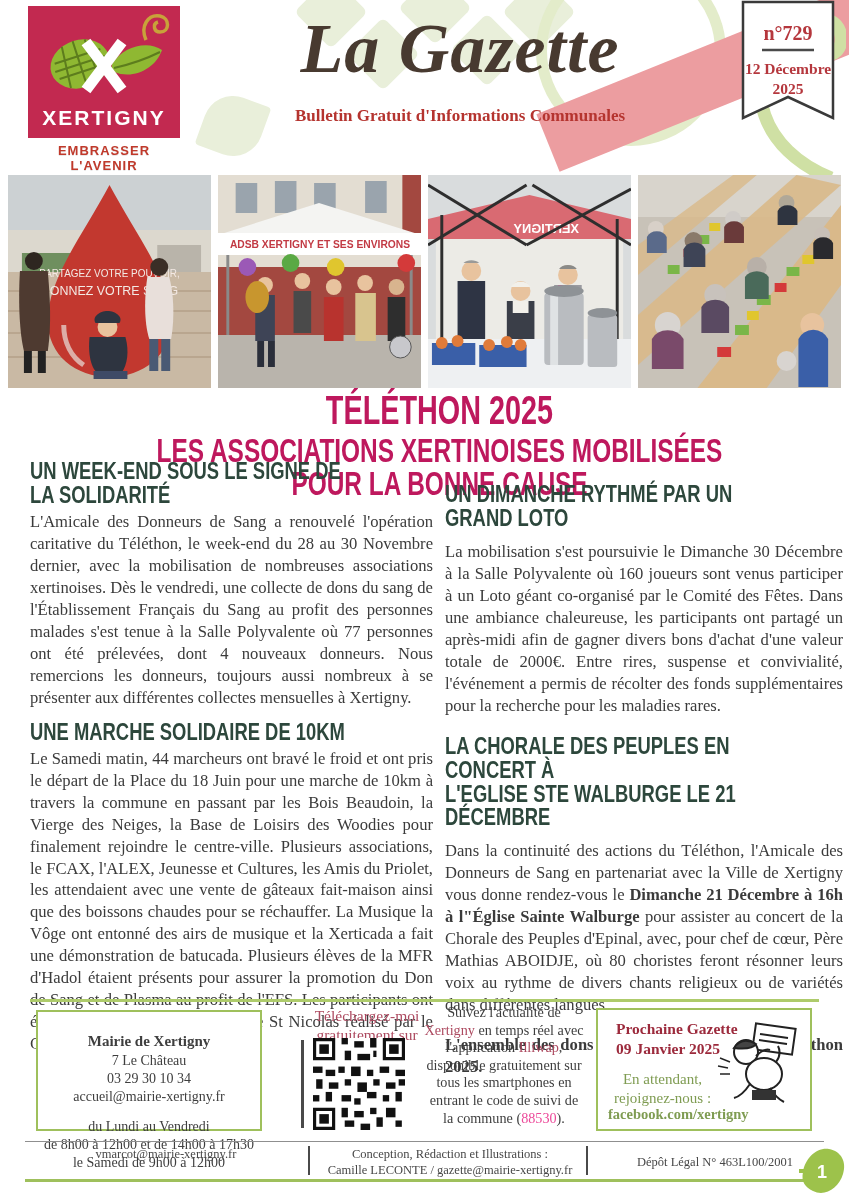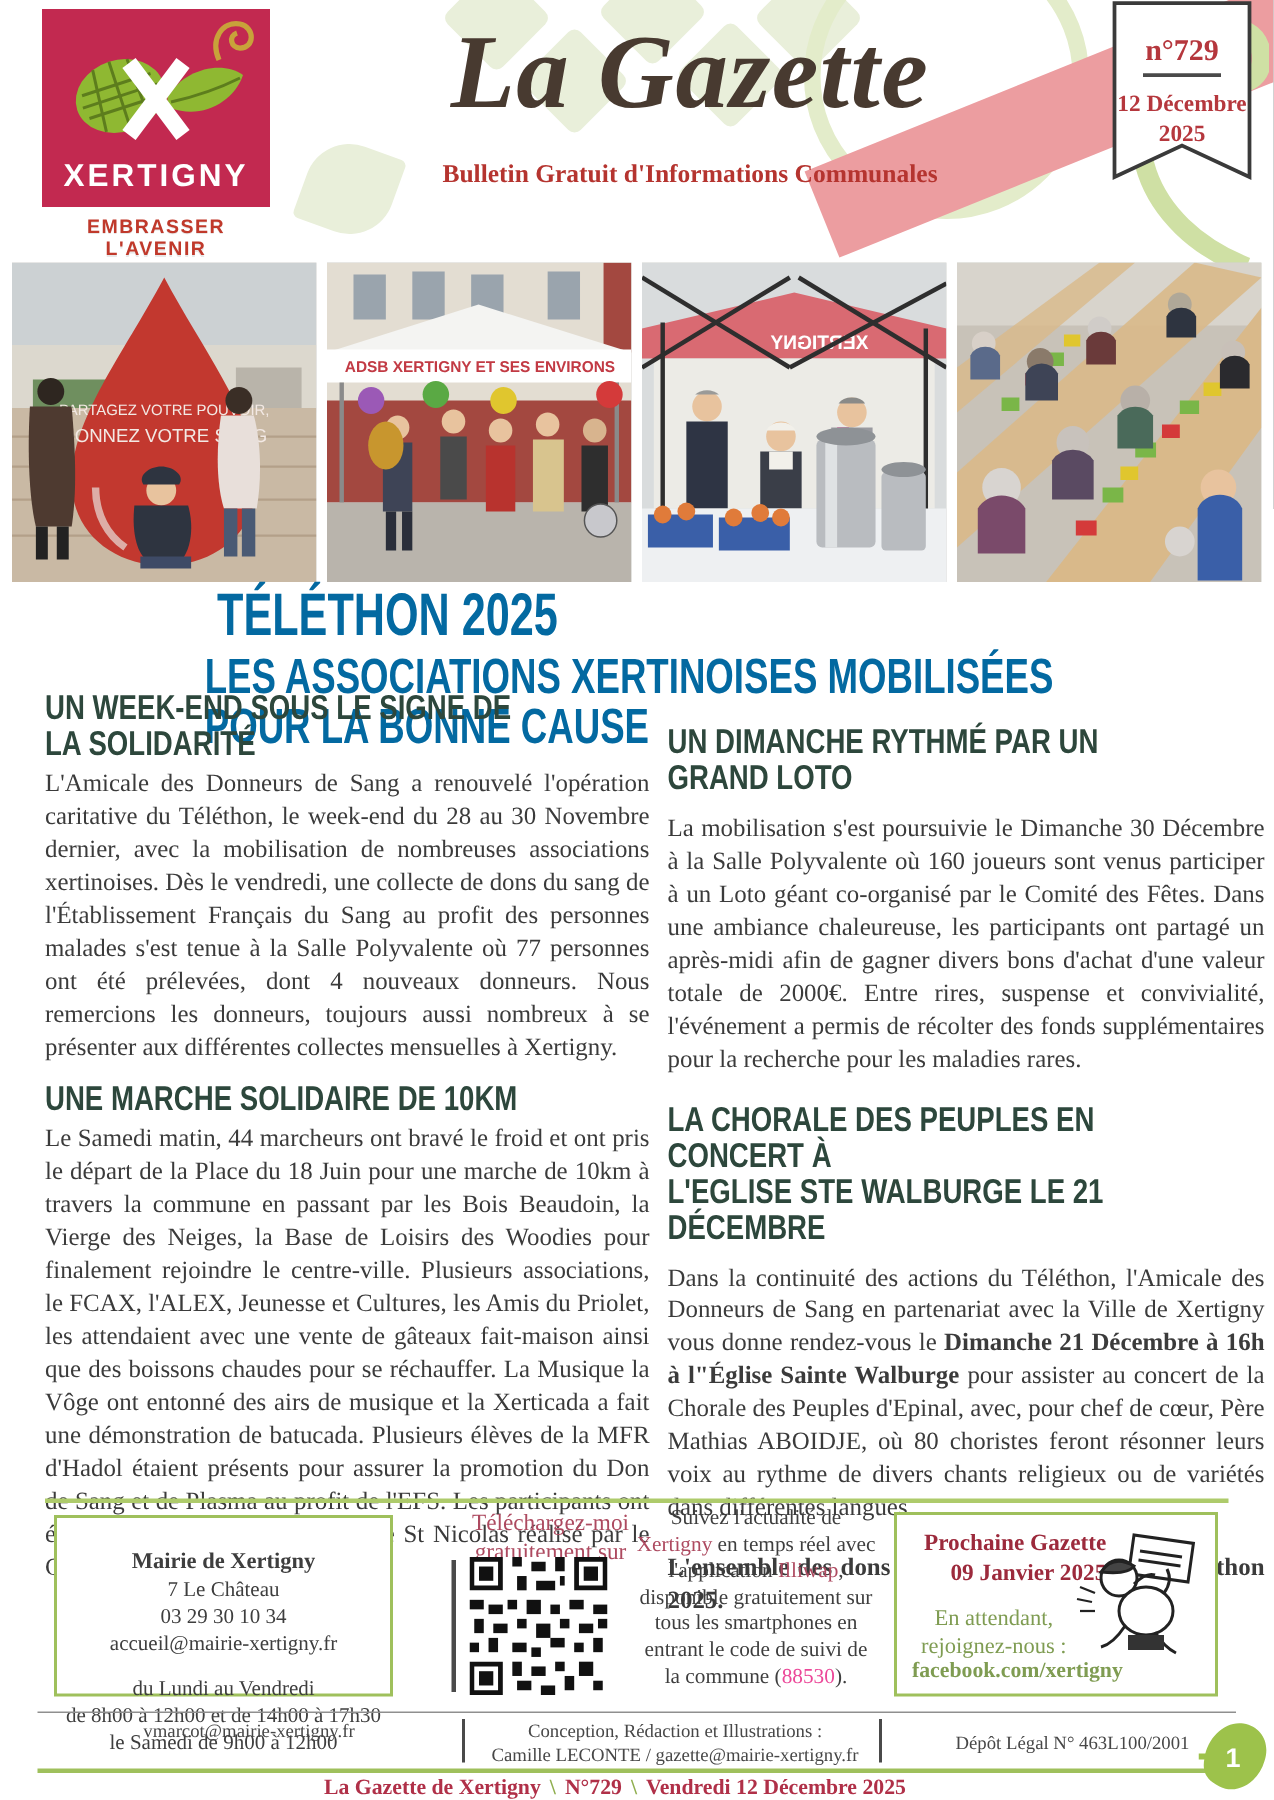--- a/index.html
+++ b/index.html
@@ -25,21 +25,21 @@
 
   .ribbon { position:absolute; left:740px; top:0; width:96px; height:122px; }
   .ribbon text { font-family:"Liberation Serif", serif; font-weight:700; fill:#b5373d; }
 
   
   .photos { position:absolute; left:8px; top:175px; width:833px; height:213px; display:flex; gap:7px; }
   .photo { flex:1 1 0; height:213px; overflow:hidden; background:#d7d7d4; }
   .photo svg { display:block; width:100%; height:100%; }
 
   
-  .headline { position:absolute; left:0; top:390px; width:849px; text-align:left; color:#0369a1;
+  .headline { position:absolute; left:0; top:390px; width:849px; text-align:center; color:#be185d;
               font-family:"Liberation Sans", sans-serif; font-weight:700;padding-left:30px; }
   .hl1 { display:block; font-size:40px; line-height:1.0; transform:scaleX(0.72); transform-origin:center; letter-spacing:0; }
   .hl2 { display:block; margin-top:4px; font-size:33px; line-height:1.0; transform:scaleX(0.74); transform-origin:center; }
 
   
   .col { position:absolute; color:#3b3b3b; }
   .col-left  { left:30px;  top:460px; width:403px; }
   .col-right { left:445px; top:483px; width:398px; }
   .sec-h { font-family:"Liberation Sans", sans-serif; font-weight:700; color:#2d473c; font-size:23px; line-height:1.04;
            display:inline-block; transform:scaleX(0.80); transform-origin:left center; white-space:pre-line; }
@@ -59,21 +59,21 @@
 
   .dl-label { position:absolute; left:292px; top:1006px; width:150px; text-align:center; color:#ad4a60; font-size:15.5px; line-height:1.25; }
   .dl-bar { position:absolute; left:301px; top:1040px; width:3px; height:88px; background:#4a4a4a; }
   .qr { position:absolute; left:313px; top:1038px; width:92px; height:92px; }
 
   .app-text { position:absolute; left:423px; top:1004px; width:162px; text-align:center; font-size:14.2px; line-height:1.24; color:#3e3e3e; }
   .rose { color:#ad4a60; }
   .redcode { color:#ec4899; }
 
   .nextbox { left:596px; top:1008px; width:216px; height:123px; font-size:15px; }
-  .next-title { position:absolute; left:18px; top:9px; color:#9c2a3c; font-weight:700; font-size:15.5px; line-height:1.3;text-align:right; }
+  .next-title { position:absolute; left:18px; top:9px; color:#9c2a3c; font-weight:700; font-size:15.5px; line-height:1.3; }
   .next-wait { position:absolute; left:16px; top:60px; color:#7f9c52; font-size:15px; line-height:1.25; text-align:center; }
   .next-link { position:absolute; left:10px; top:96px; color:#7f9c52; font-weight:700; font-size:14.5px; }
   .cartoon { position:absolute; right:6px; top:12px; width:92px; height:86px; }
 
   
   .bb-topline { position:absolute; left:25px; right:25px; top:1141px; height:1px; background:#8f8f8f; }
   .bb-col { position:absolute; top:1146px; text-align:center; font-size:12.5px; line-height:1.3; color:#474747; }
   .bb-div { position:absolute; top:1146px; width:2px; height:29px; background:#4a4a4a; }
   .bb-green { position:absolute; left:25px; right:30px; top:1179px; height:3px; background:#9fc05c; }
   .bb-final { position:absolute; left:0; top:1184px; width:820px; text-align:center; font-weight:700; font-size:14.5px; color:#b03048; }
@@ -430,20 +430,19 @@
   <div class="bb-div" style="left:308px;"></div>
   <div class="bb-col" style="left:322px; width:256px;">
     <div>Conception, Rédaction et Illustrations :</div>
     <div>Camille LECONTE / gazette@mairie-xertigny.fr</div>
   </div>
   <div class="bb-div" style="left:586px;"></div>
   <div class="bb-col" style="left:600px; width:230px; padding-top:8px;">
     <div>Dépôt Légal N° 463L100/2001</div>
   </div>
   <div class="bb-green"></div>
-  <div class="bb-final"><span>La Gazette de Xertigny</span><span class="slash">\</span><span>N°729</span><span class="slash">\</span><span>Vendredi 12 Décembre 2025</span></div>
   <svg class="pagenum" viewBox="0 0 48 54">
     <line x1="0" y1="27" x2="10" y2="27" stroke="#9dc24b" stroke-width="4"></line>
     <path d="M4,28 C6,14 18,3 30,5 C42,7 48,18 44,30 C40,44 26,53 14,47 C6,43 2,38 4,28 Z" fill="#9dc24b"></path>
     <text x="23" y="34" text-anchor="middle" font-size="18" font-weight="bold" fill="#ffffff" font-family="Liberation Sans, sans-serif">1</text>
   </svg>
 
 </div>
 
 </body></html>

